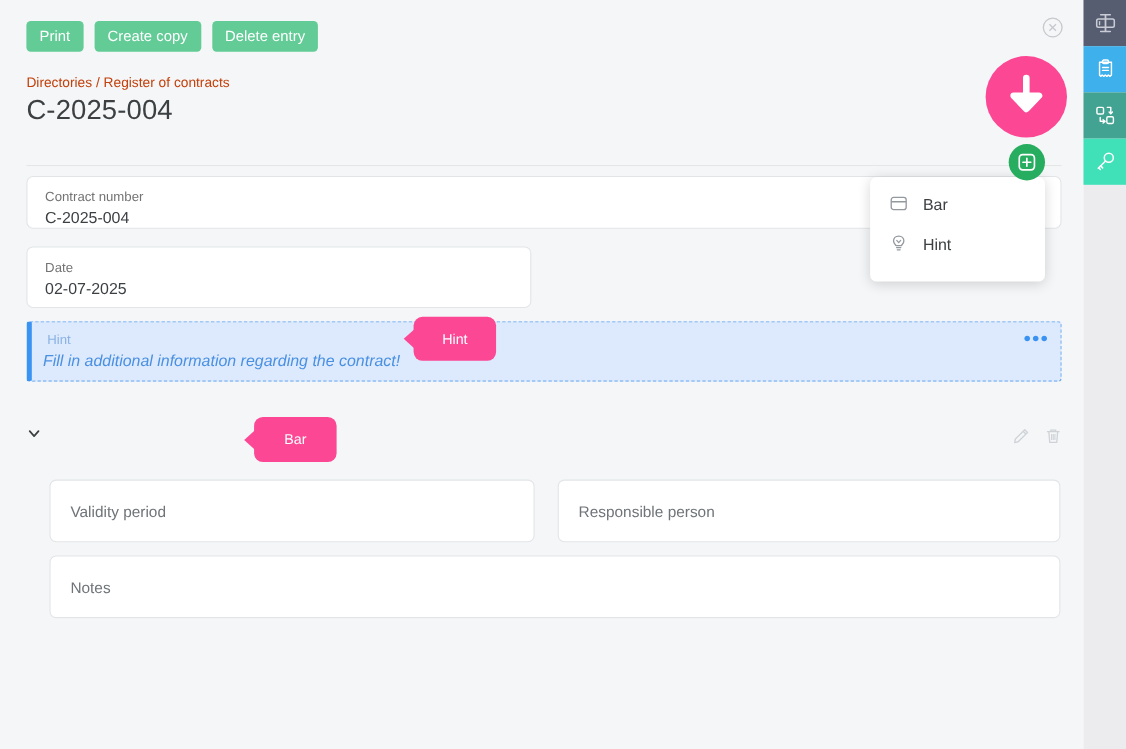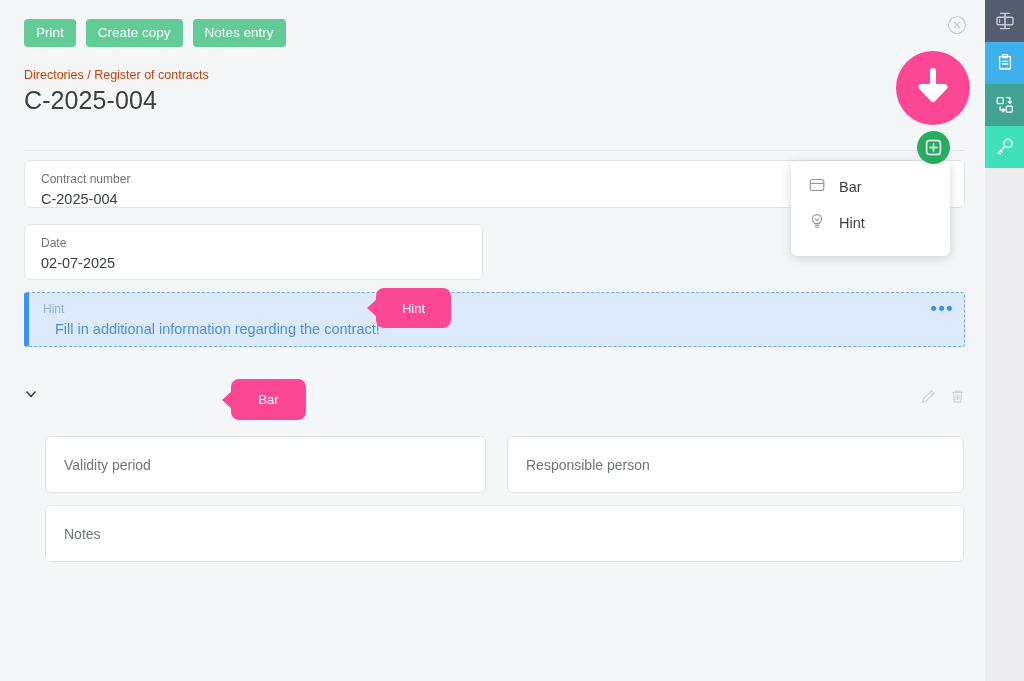--- a/index.html
+++ b/index.html
@@ -110,22 +110,22 @@
     background: #ddeafd;
     border: 1px dashed #6aa8f0;
     border-left: 5px solid #3a93f2;
     border-radius: 3px;
   }
   .hint-label {
     position: absolute; left: 14px; top: 9px;
     font-size: 12px; color: #8ab2e3;
   }
   .hint-text {
-    position: absolute; left: 26px; top: 28px;
-    font-size: 14.5px; color: #4a90e2;
+    position: absolute; left: 10px; top: 28px;
+    font-size: 14.5px; color: #4a90e2; font-style: italic;
   }
   .hint-dots {
     position: absolute; right: 10px; top: 9px;
     color: #3a93f2; font-size: 18px; letter-spacing: 1.5px;
     line-height: 12px; cursor: pointer; font-weight: bold;
   }
 
   
   .section-header {
     position: absolute; left: 24px; top: 387px;
@@ -209,21 +209,21 @@
     <div class="close-btn">
       <svg width="20" height="20" viewBox="0 0 20 20">
         <circle cx="10" cy="10" r="8.5" fill="none" stroke="#c6c9cd" stroke-width="1.2"></circle>
         <path d="M7 7 L13 13 M13 7 L7 13" stroke="#c6c9cd" stroke-width="1.2" fill="none"></path>
       </svg>
     </div>
 
     <div class="toolbar">
       <button class="btn-green">Print</button>
       <button class="btn-green">Create copy</button>
-      <button class="btn-green">Notes entry</button>
+      <button class="btn-green">Delete entry</button>
     </div>
 
     <div class="breadcrumb">Directories / Register of contracts</div>
     <div class="page-title">C-2025-004</div>
     <div class="title-rule"></div>
 
     <div class="field" id="f-contract">
       <span class="field-label">Contract number</span>
       <span class="field-value">C-2025-004</span>
     </div>

